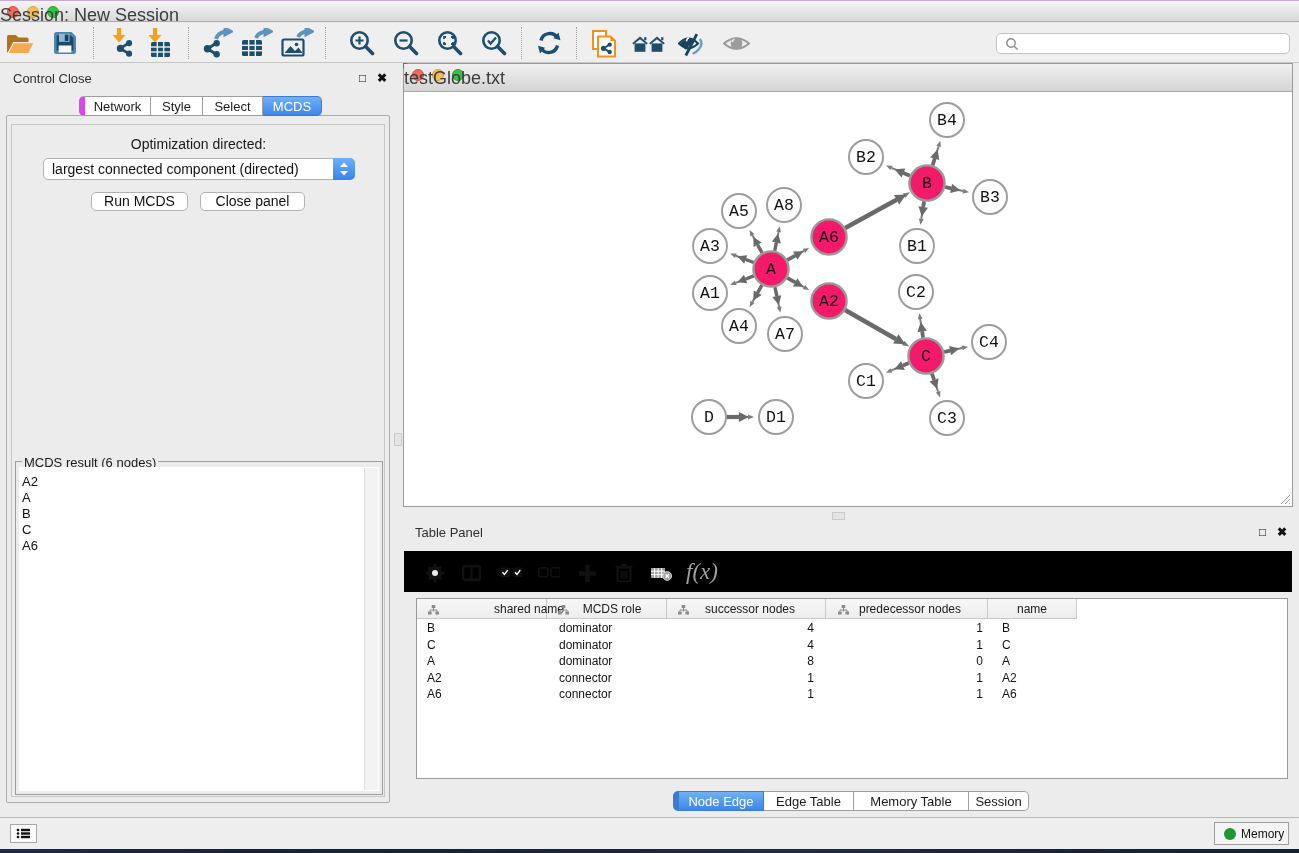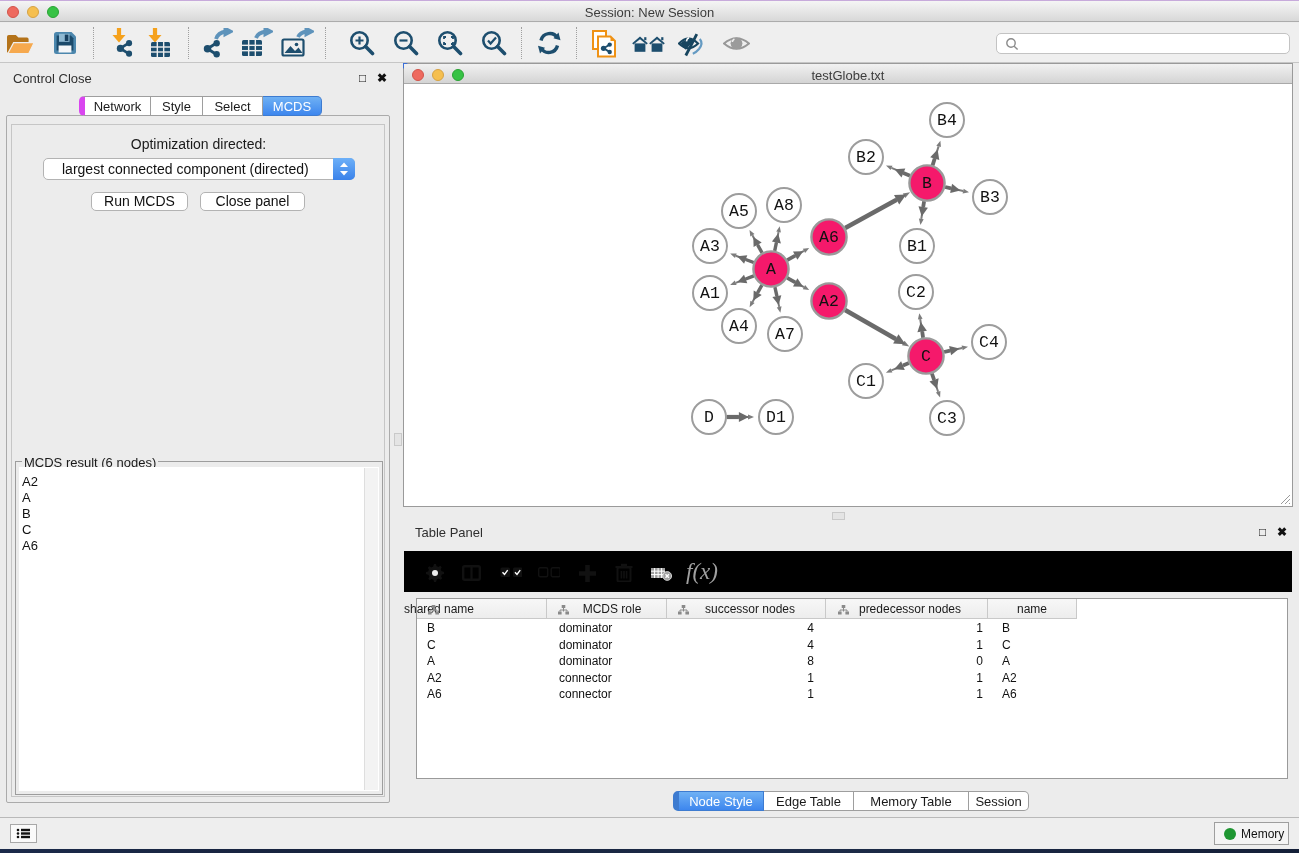--- a/index.html
+++ b/index.html
@@ -6,51 +6,51 @@
 body{font-family:"Liberation Sans",sans-serif;background:#ececec;position:relative}
 .abs{position:absolute}
 
 #deskline{left:0;top:0;width:1299px;height:1px;background:#c7aadb}
 
 #titlebar{left:0;top:1px;width:1299px;height:21px;background:linear-gradient(#f5f5f5,#d8d8d8);border-bottom:1px solid #acacac}
 .tl{width:12px;height:12px;border-radius:50%;top:5px}
 .tl.r{background:#ee6a5f;border:1px solid #d2544a}
 .tl.y{background:#f5bf4f;border:1px solid #d6a243}
 .tl.g{background:#37c245;border:1px solid #2aa334}
-#titlebar .title,#gwtitle .title{width:100%;text-align:center;font-size:13px;color:#3c3c3c;top:4px}
+#titlebar .title,#gwtitle .title{width:100%;font-size:18px;color:#3c3c3c;top:4px}
 
 #toolbar{left:0;top:23px;width:1299px;height:40px;background:#efefef;border-bottom:1px solid #c6c6c6}
 .sep{top:4px;width:0;height:32px;border-left:1px dotted #9f9f9f}
 #search{left:996px;top:10px;width:294px;height:21px;background:#fff;border:1px solid #c3c3c3;border-radius:5px}
 
 #cp-title{left:13px;top:71px;font-size:13px;color:#2f2f2f}
 .panebtn{font-size:12px;color:#111}
 #cp-box{left:6px;top:115px;width:384px;height:688px;border:1px solid #ababab;border-radius:2px}
 #cp-inner{left:11px;top:124px;width:374px;height:673px;border:1px solid #c6c6c6}
 .tabs{height:20px;display:flex;font-size:13px}
 .tab{background:#fff;border-top:1px solid #9e9e9e;border-bottom:1px solid #9e9e9e;border-right:1px solid #9e9e9e;color:#1a1a1a;text-align:center;line-height:19px}
 .tab:first-child{border-left:6px solid #d946ef;border-radius:5px 0 0 5px}
 .tab:last-child{border-radius:0 5px 5px 0}
 .tab.sel{background:linear-gradient(#6fb1f4,#3d86ee);color:#fff;border-color:#3d7bd0}
 #optlabel{left:0;top:136px;width:397px;text-align:center;font-size:14px;color:#1a1a1a}
-#combo{left:43px;top:158px;width:312px;height:22px;background:#fff;border:1px solid #b3b3b3;border-radius:5px;font-size:14px;color:#111;line-height:20px;padding-left:18px}
+#combo{left:43px;top:158px;width:312px;height:22px;background:#fff;border:1px solid #b3b3b3;border-radius:5px;font-size:14px;color:#111;line-height:20px;padding-left:8px}
 #combobtn{right:-1px;top:-1px;width:22px;height:22px;border-radius:0 5px 5px 0;background:linear-gradient(#6db0f8,#3a82ea)}
 .btn{background:#fff;border:1px solid #b3b3b3;border-radius:5px;font-size:14px;color:#111;text-align:center;line-height:17px;height:19px}
 
 #grpbox{left:15px;top:461px;width:368px;height:334px;border:1px solid #9d9d9d}
 #grplabel{left:22px;top:455px;background:#ececec;font-size:13px;color:#1a1a1a;padding:0 2px}
 #mcdslist{left:19px;top:467px;width:360px;height:324px;background:#fff;font-size:13px;color:#111}
 #mcdslist .li{padding-left:3px;height:16px;line-height:16px}
 #mcdslist .li:first-child{margin-top:7px}
 #listsb{right:1px;top:1px;width:14px;height:322px;background:#f3f3f3;border-left:1px solid #dedede}
 
 .grip{border:1px solid #c9c9c9;background:#e4e4e4}
 
 #gwin{left:403px;top:63px;width:890px;height:444px;border:1px solid #9a9a9a;background:#fff}
-#gwtitle{left:0;top:0;width:100%;height:20px;background:linear-gradient(#f1f1f1,#d4d4d4);border-bottom:1px solid #a9a9a9}
+#gwtitle{left:0;top:0;width:100%;height:28px;background:linear-gradient(#f1f1f1,#d4d4d4);border-bottom:1px solid #a9a9a9}
 
 #tp-title{left:415px;top:525px;font-size:13px;color:#2f2f2f}
 #tp-toolbar{left:404px;top:551px;width:888px;height:41px;background:#000000}
 #ttable{left:416px;top:598px;width:872px;height:181px;background:#fff;border:1px solid #9a9a9a}
 #thead{left:0;top:0;height:20px;background:linear-gradient(#f7f7f7,#ededed);border-bottom:1px solid #c9c9c9;font-size:12px;color:#1a1a1a}
 .hcell{border-right:1px solid #c9c9c9;height:20px;position:absolute;top:0}
 .trow{position:absolute;font-size:12px;color:#111;height:17px;line-height:17px}
 
 #statusbar{left:0;top:817px;width:1299px;height:31px;background:#eeeeee;border-top:1px solid #b9b9b9}
 #membtn{left:1214px;top:822px;width:75px;height:23px;background:#f4f4f4;border:1px solid #9e9e9e;font-size:12px;color:#111}
@@ -411,21 +411,21 @@
     </svg>
     <div class="abs" style="left:282px;top:8px;font-family:'Liberation Serif',serif;font-style:italic;font-size:23px;color:#a0a0a0">f(x)</div>
   </div>
 <div id="ttable" class="abs">
   <div id="thead" class="abs" style="width:660px">
     <div class="hcell" style="left:0;width:130px"></div>
     <div class="hcell" style="left:130px;width:120px"></div>
     <div class="hcell" style="left:250px;width:159px"></div>
     <div class="hcell" style="left:409px;width:162px"></div>
     <div class="hcell" style="left:571px;width:89px"></div>
-  <div class="abs" style="top:3px;left:-13px;width:160px;text-align:left;font-size:12px;color:#1a1a1a">shared name</div>
+  <div class="abs" style="top:3px;left:-13px;width:160px;text-align:right;font-size:12px;color:#1a1a1a">shared name</div>
       <div class="abs" style="left:11px;top:5px"><svg width="11" height="10" viewBox="0 0 11 10">
           <g fill="#8a8a8a">
             <rect x="3.7" y="0" width="3.6" height="3"></rect>
             <rect x="0" y="6.5" width="3.6" height="3"></rect>
             <rect x="7.4" y="6.5" width="3.6" height="3"></rect>
             <path d="M5.5 3 v2 M2 6.5 v-1.5 h7 v1.5 M5.5 5 v1.5" stroke="#8a8a8a" fill="none" stroke-width="1"></path>
           </g>
         </svg></div>
       <div class="abs" style="top:3px;left:115px;width:160px;text-align:center;font-size:12px;color:#1a1a1a">MCDS role</div>
       <div class="abs" style="left:141px;top:5px"><svg width="11" height="10" viewBox="0 0 11 10">
@@ -477,21 +477,21 @@
       <div class="trow" style="left:585px;top:70.5px;width:60px">A2</div>
       <div class="trow" style="left:10px;top:87.0px;width:100px">A6</div>
       <div class="trow" style="left:142px;top:87.0px;width:100px">connector</div>
       <div class="trow" style="left:297px;top:87.0px;width:100px;text-align:right">1</div>
       <div class="trow" style="left:466px;top:87.0px;width:100px;text-align:right">1</div>
       <div class="trow" style="left:585px;top:87.0px;width:60px">A6</div>
     </div>
 </div>
 
 <div class="abs tabs" style="left:673px;top:791px">
-  <div class="tab sel" style="width:91px">Node Style</div>
+  <div class="tab sel" style="width:91px">Node Edge</div>
   <div class="tab" style="width:90px">Edge Table</div>
   <div class="tab" style="width:115px">Memory Table</div>
   <div class="tab" style="width:60px">Session</div>
 </div>
 
 <div id="statusbar" class="abs"></div>
 <div class="abs" style="left:10px;top:824px;width:27px;height:19px;background:#fafafa;border:1px solid #a8a8a8">
   <svg width="25" height="17" viewBox="0 0 25 17">
       <g fill="#111">
         <circle cx="7" cy="5" r="1.3"></circle>

